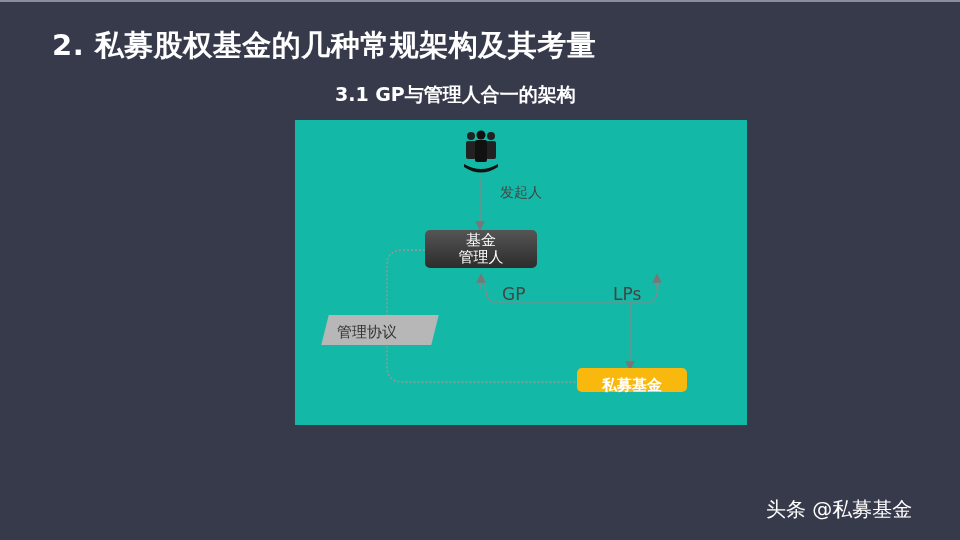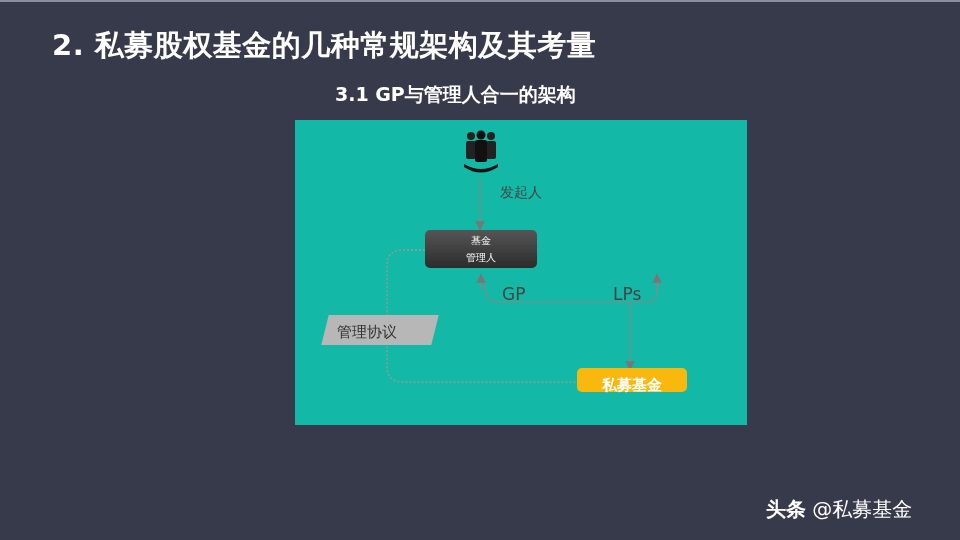--- a/index.html
+++ b/index.html
@@ -23,37 +23,37 @@
     background:#14b8a6;
     margin-left:47px;
   }
   .panel svg { position:absolute; left:0; top:0; }
   .node {
     position:absolute; border-radius:5px; color:#ffffff; text-align:center;
     box-sizing:border-box;
   }
   .node-dark {
     background:linear-gradient(#555,#2c2c2c);
-    font-size:10px; line-height:17px; padding-top:2px;
+    font-size:15px; line-height:17px; padding-top:2px;
   }
   .node-fund {
     background:#f9b80e; font-size:15px; font-weight:bold; line-height:34px;
   }
   .label { position:absolute; color:#444; font-size:17px; white-space:nowrap; }
   .tag {
     position:absolute; left:30px; top:195px; width:110px; height:30px;
     background:#b7b7b7; transform:skewX(-14deg);
   }
   .tag-text {
     position:absolute; left:42px; top:203px; color:#333; font-size:15px; font-weight:normal;
   }
   .footer {
     position:absolute; left:766px; top:496px; color:#ffffff; font-size:20px; white-space:nowrap;
   }
-  .footer b { font-weight:bold; }
+  .footer b { font-weight:normal; }
 </style>
 </head>
 <body>
 
 <div class="topline"></div>
 <div class="title">2. 私募股权基金的几种常规架构及其考量</div>
 <div class="subtitle">3.1  GP与管理人合一的架构</div>
 
 <div class="panel">
   <svg width="452" height="305" viewBox="0 0 452 305">

